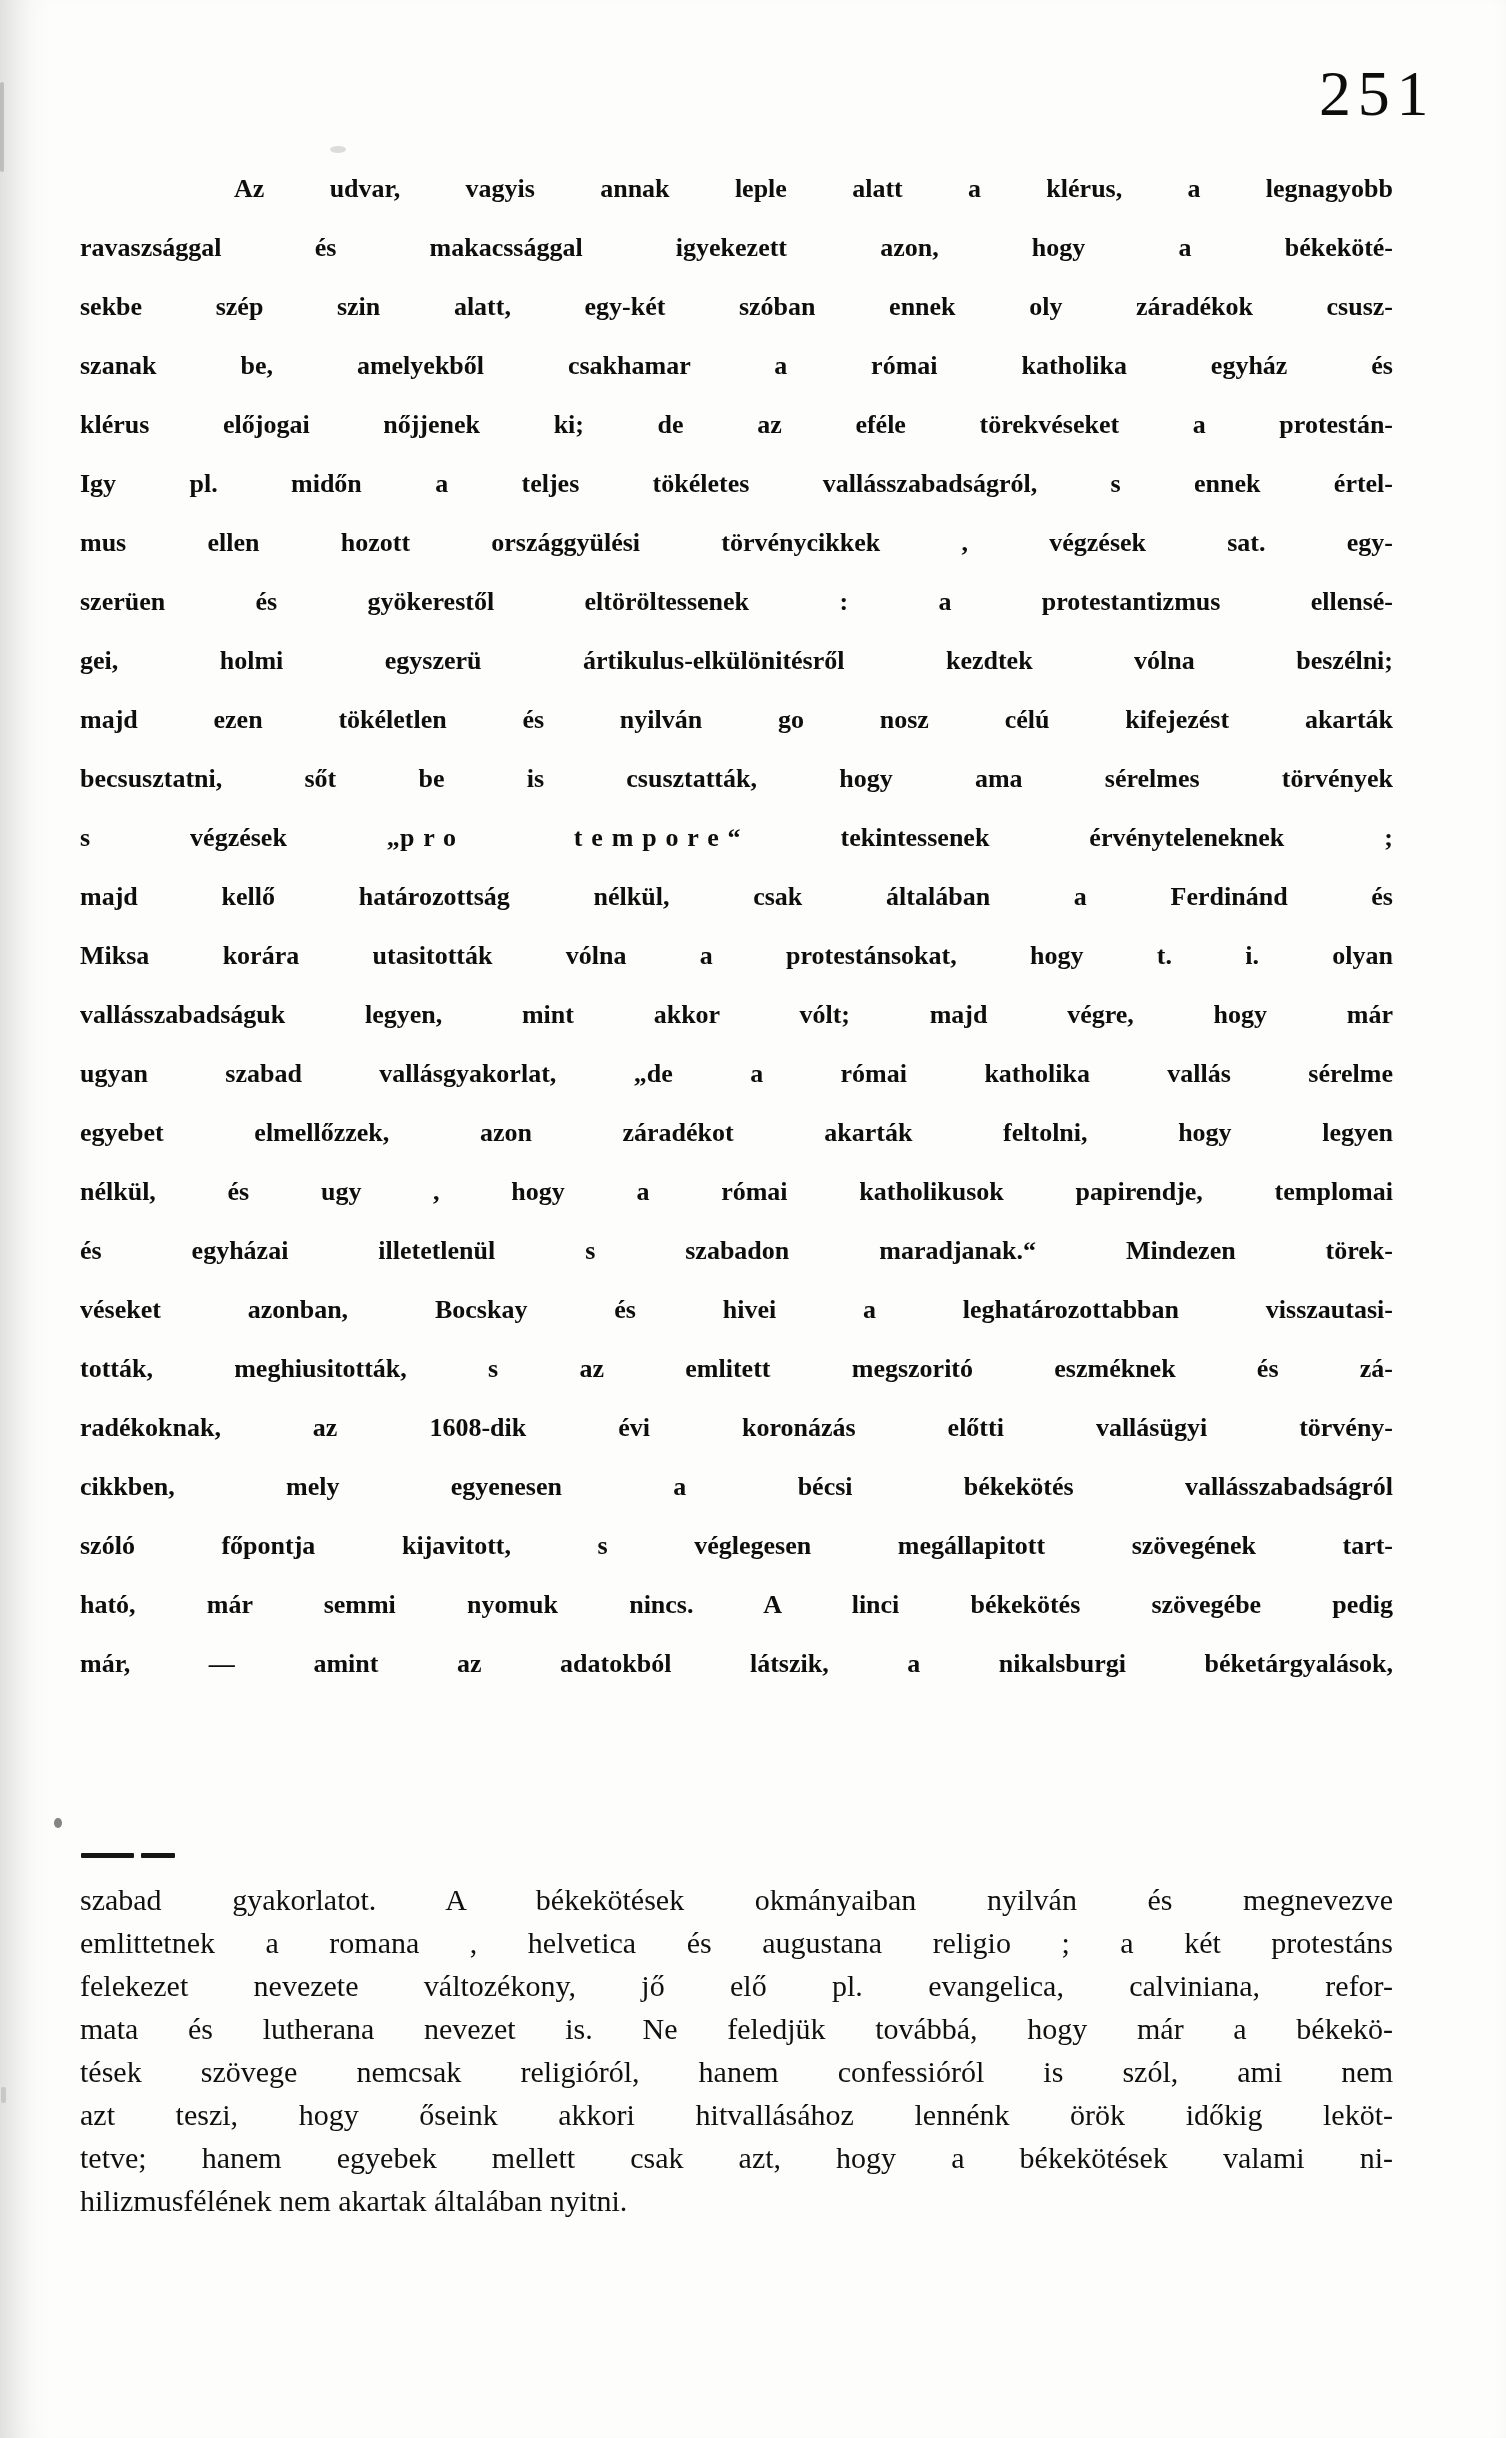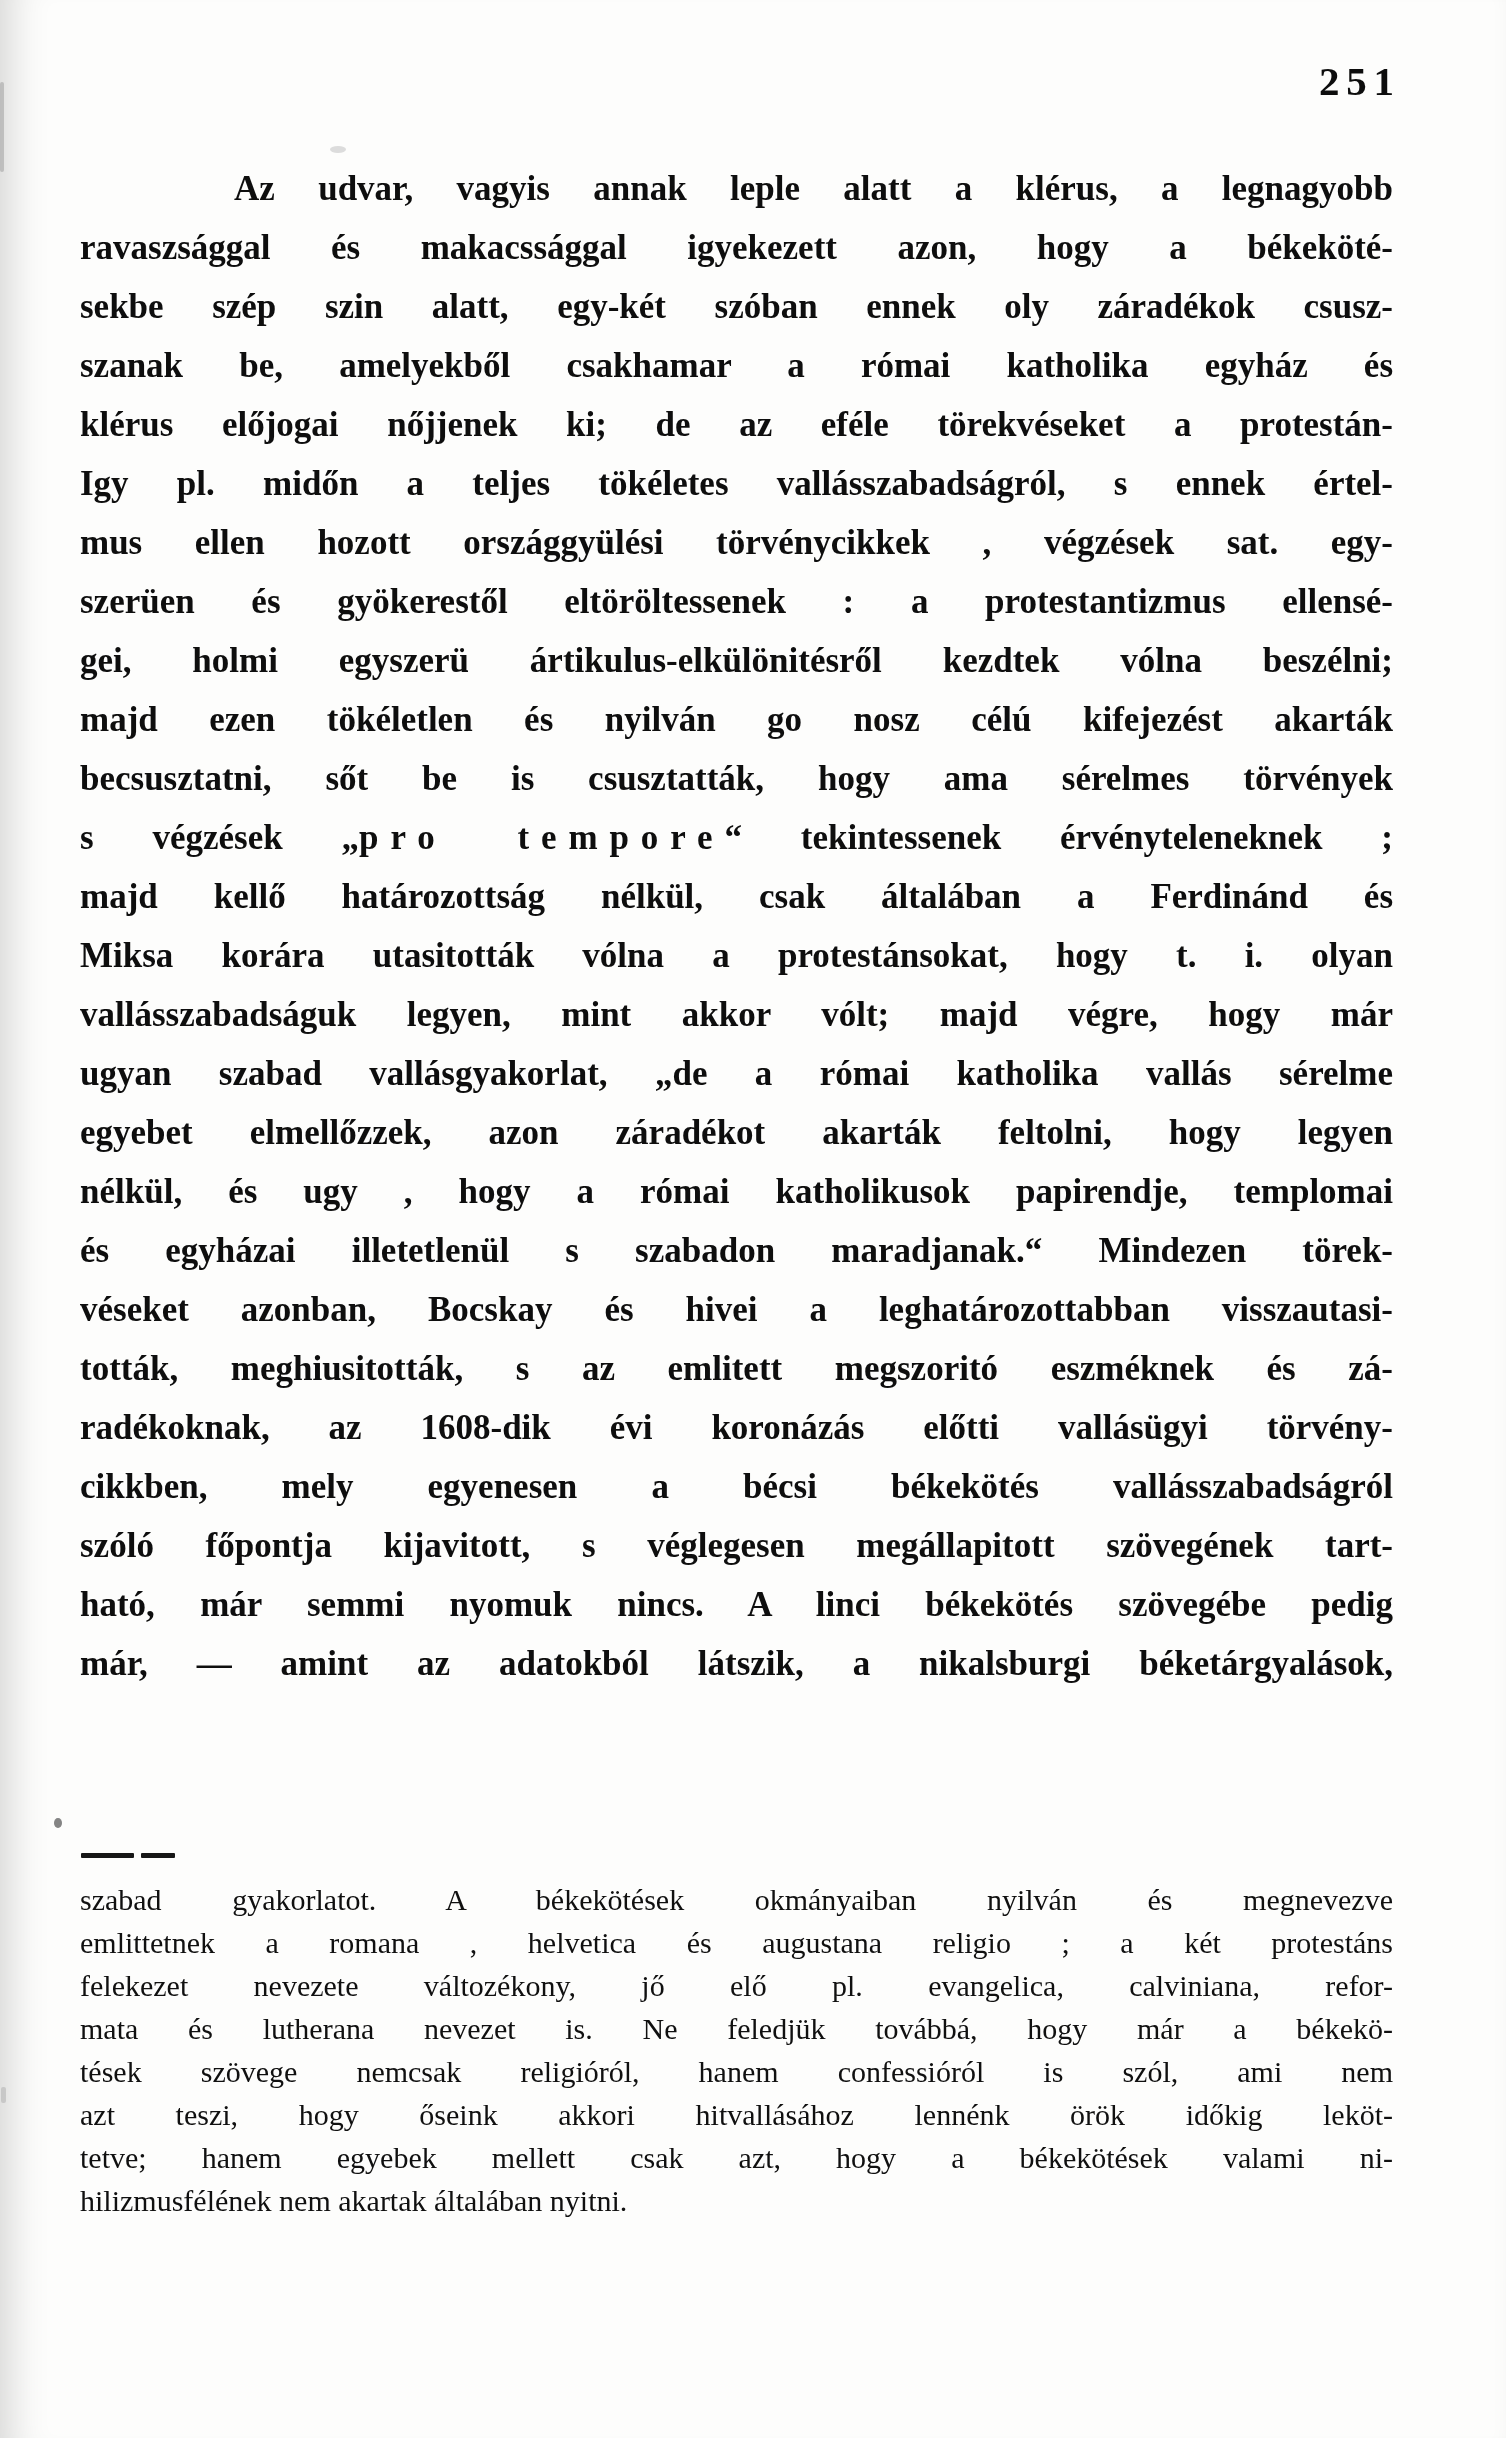--- a/index.html
+++ b/index.html
@@ -11,31 +11,31 @@
     color: #101010;
     font-family: "Liberation Serif", "DejaVu Serif", serif;
     overflow: hidden;
     box-shadow: inset 45px 0 39px -35px rgba(0,0,0,0.16),
                 inset -15.6px 0 25px -21.5px rgba(0,0,0,0.06);
   }
   .page-number {
     position: absolute;
     left: 1319px;
     top: 57px;
-    font-size: 41px;
-    font-weight: bold;
+    font-size: 64px;
+    font-weight: normal;
     letter-spacing: 6.8px;
     color: #0d0d0d;
   }
   .body-text {
     position: absolute;
     left: 80px;
     top: 159px;
     width: 1313px;
-    font-size: 35px;
+    font-size: 26px;
     font-weight: bold;
     line-height: 59px;
     color: #0e0e0e;
   }
   .footnote-text {
     position: absolute;
     left: 80px;
     top: 1878px;
     width: 1313px;
     font-size: 30px;

